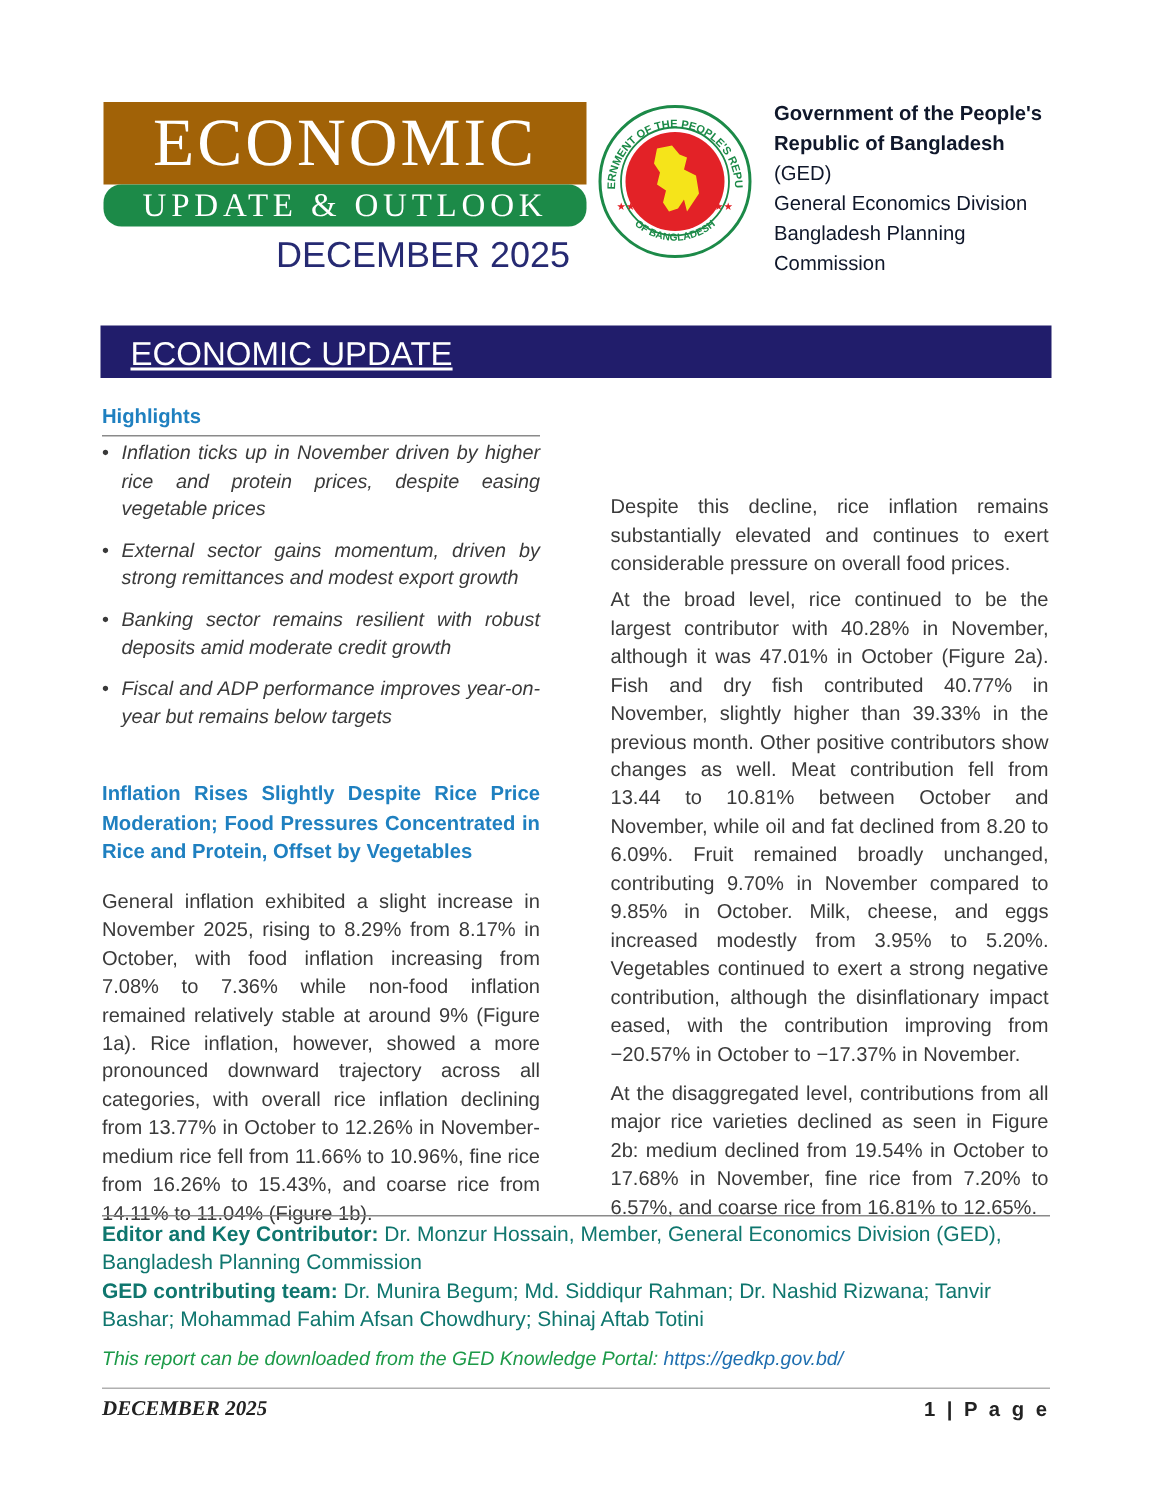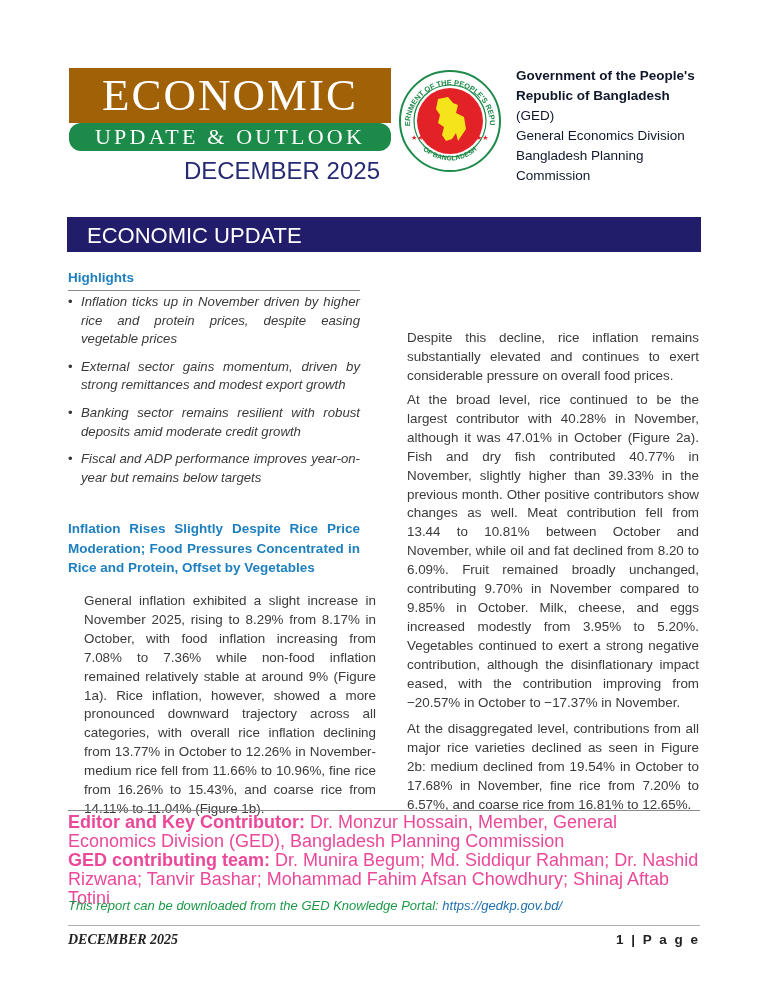--- a/index.html
+++ b/index.html
@@ -28,47 +28,47 @@
   .logo { position: absolute; left: 398px; top: 69px; width: 104px; height: 104px; }
 
   
   .gov { position: absolute; left: 516px; top: 66px; width: 200px; font-size: 13.5px; line-height: 20px; color: #0f172a; }
   .gov .b { font-weight: bold; }
 
   
   .banner {
     position: absolute; left: 67px; top: 217px; width: 634px; height: 35px;
     background: #211d6b; color: #ffffff; font-size: 22px;
-    padding-left: 20px; line-height: 37px;
+    padding-left: 20px; line-height: 37px; text-decoration: underline;
   }
 
   
   .hl-title { position: absolute; left: 68px; top: 270px; font-size: 13.5px; font-weight: bold; color: #1f80c0; }
   .hl-rule { position: absolute; left: 68px; top: 290px; width: 292px; height: 1px; background: #8a8a8a; }
   .hl-list { position: absolute; left: 68px; top: 293px; width: 292px; list-style: none; }
   .hl-list li {
     position: relative; padding-left: 13px; font-style: italic;
     font-size: 13.2px; line-height: 18.6px; text-align: justify; margin-bottom: 9px; color: #3a3a3a;
   }
   .hl-list li .bullet { position: absolute; left: 0; top: 0; font-style: normal; }
 
   .subhead {
     position: absolute; left: 68px; top: 491px; width: 292px; text-align: justify;
     font-size: 13.5px; line-height: 19.5px; font-weight: bold; color: #1f80c0; margin-top: 28px;
   }
 
   .para { position: absolute; font-size: 13.4px; line-height: 18.9px; text-align: justify; color: #3a3a3a; margin-top: 36px; }
-  .p-left1 { left: 84px; top: 556px; width: 292px; }
+  .p-left1 { left: 68px; top: 556px; width: 292px; }
   .p-right1 { left: 407px; top: 293px; width: 292px; }
   .p-right2 { left: 407px; top: 355px; width: 292px; }
   .p-right3 { left: 407px; top: 684px; width: 292px; }
 
   
   .contrib-rule { position: absolute; left: 68px; top: 810px; width: 632px; height: 1px; background: #8a8a8a; }
-  .contrib { position: absolute; left: 68px; top: 813px; width: 632px; font-size: 18px; line-height: 19px; color: #ec4899; }
+  .contrib { position: absolute; left: 68px; top: 813px; width: 632px; font-size: 14px; line-height: 19px; color: #0f766e; }
   .contrib .lbl { font-weight: bold; }
   .download { position: absolute; left: 68px; top: 898px; font-size: 13px; font-style: italic; color: #1c9a48; }
   .download .link { color: #1f6fb0; }
 
   
   .foot-rule { position: absolute; left: 68px; top: 925px; width: 632px; height: 1px; background: #b0b0b0; }
   .foot-date {
     position: absolute; left: 68px; top: 932px; font-family: "Liberation Serif", serif;
     font-style: italic; font-weight: bold; font-size: 14px; color: #222;
   }

